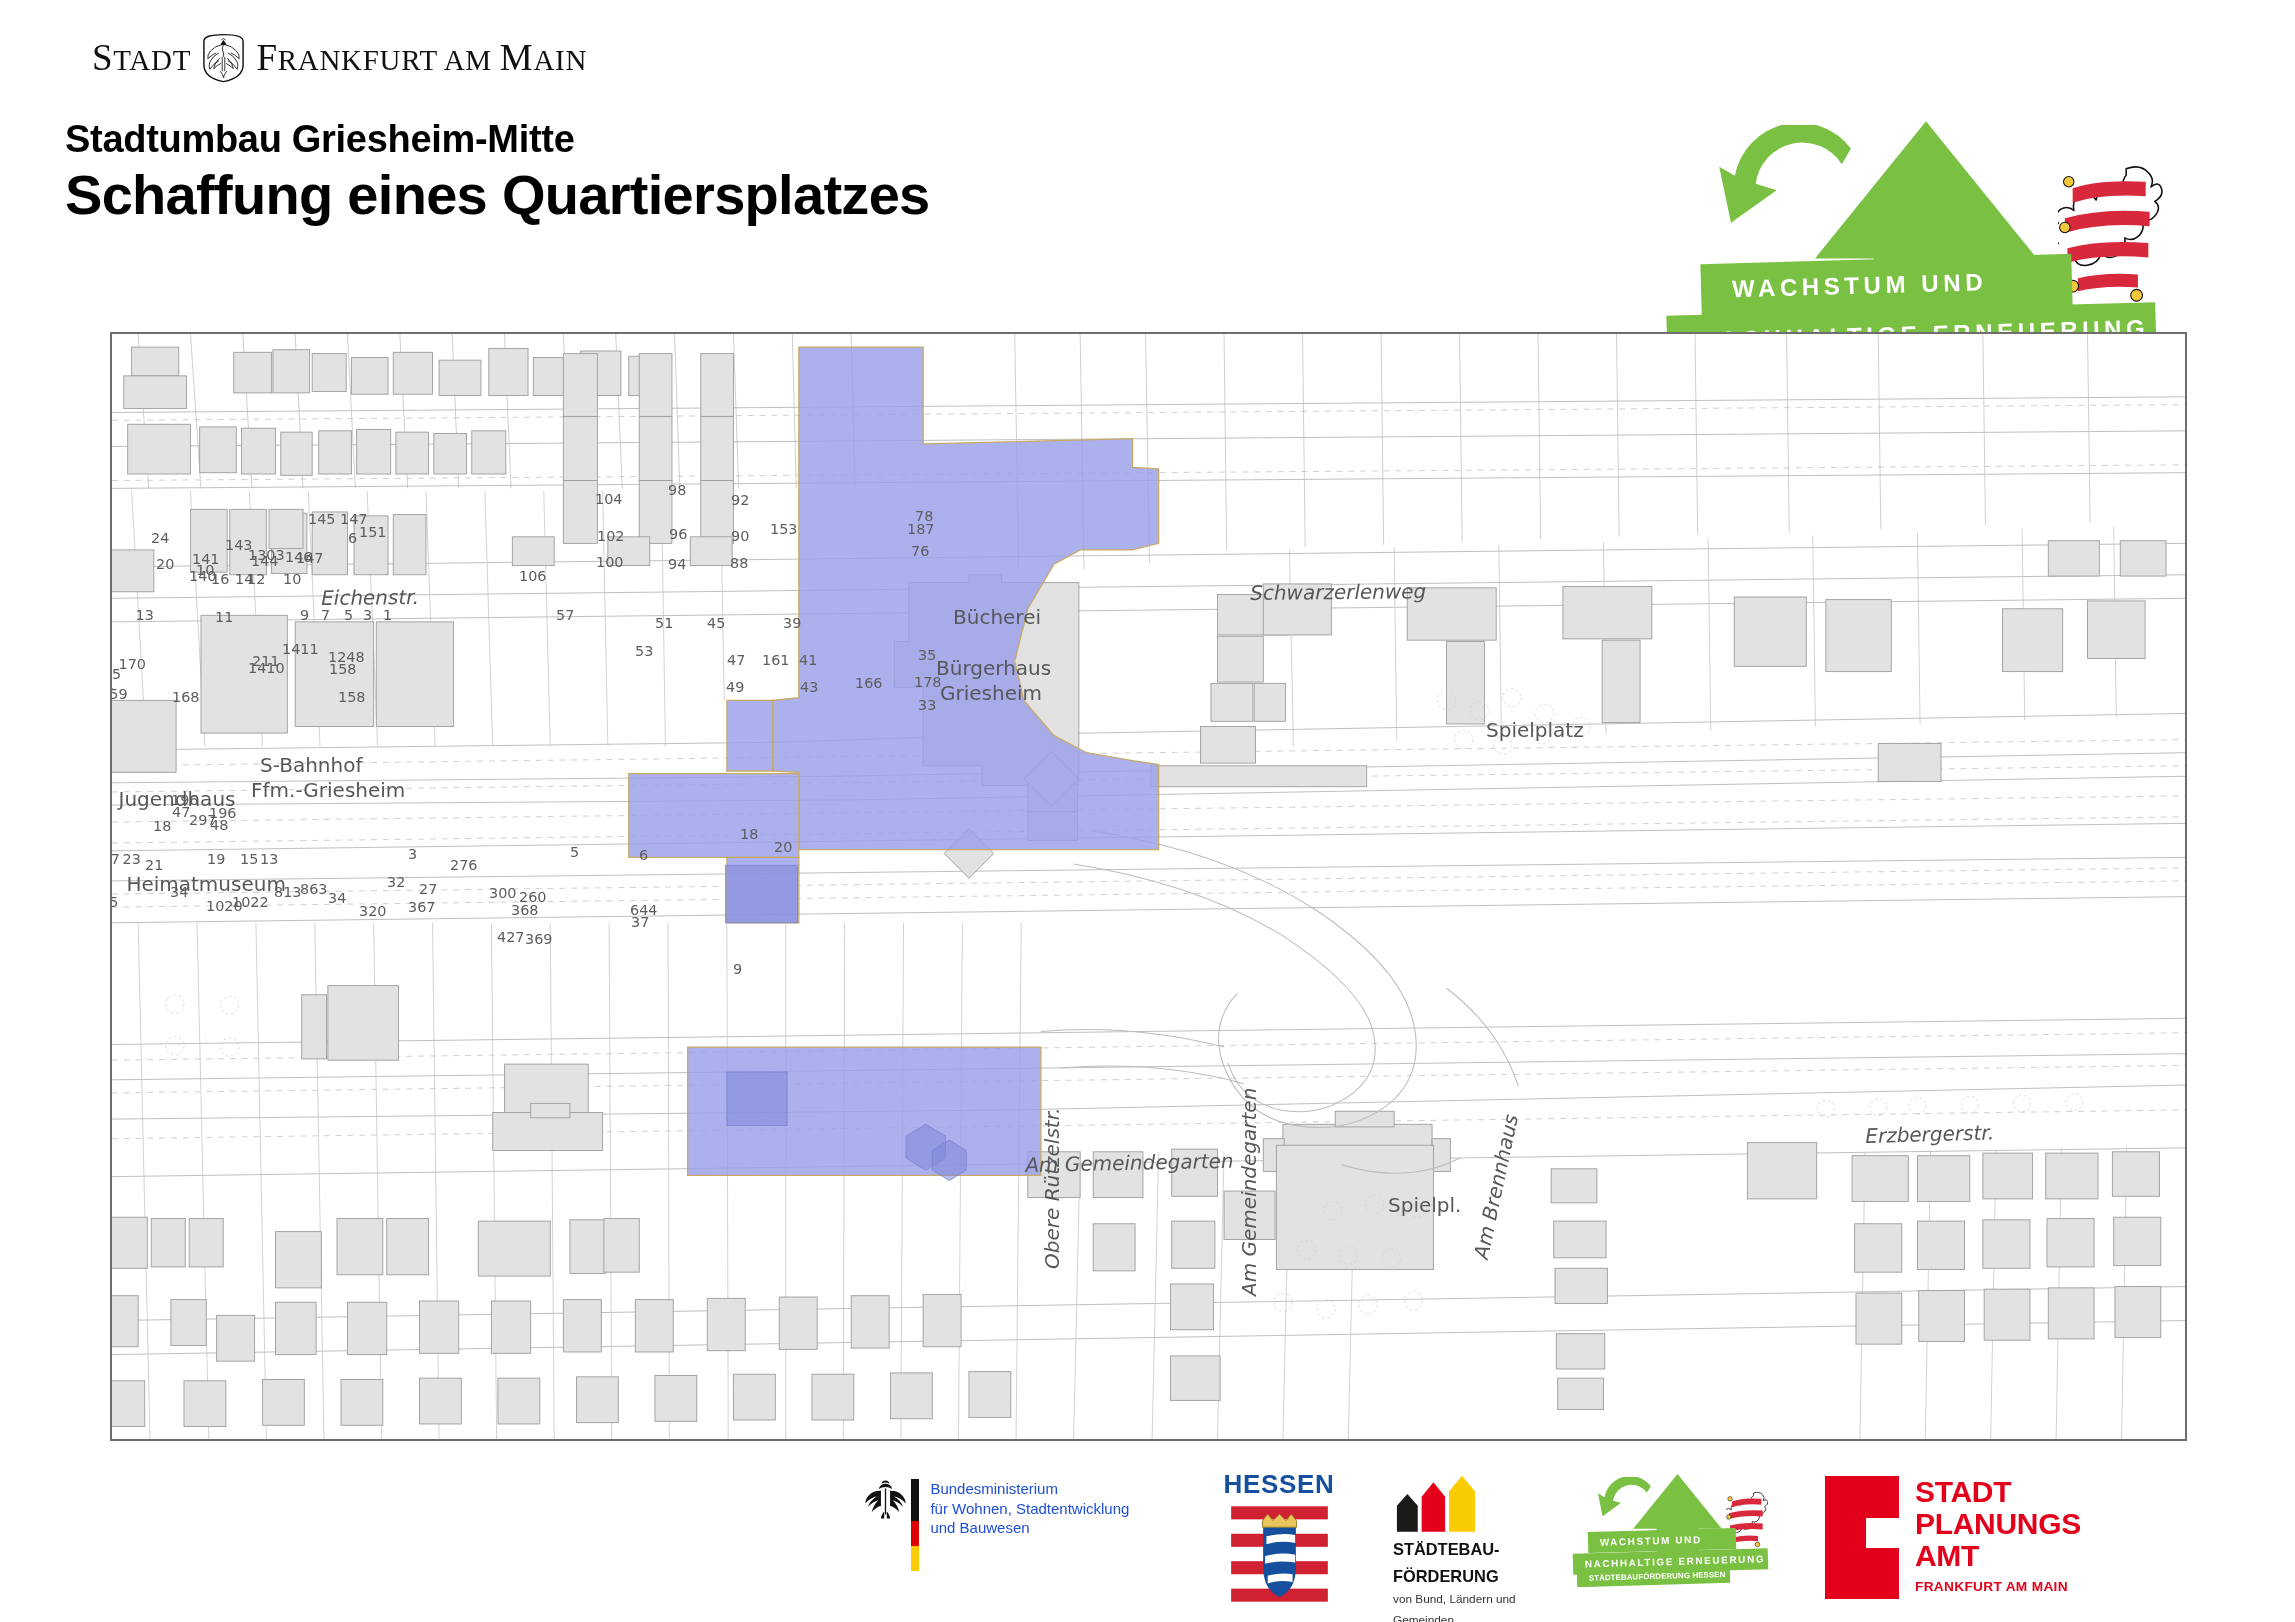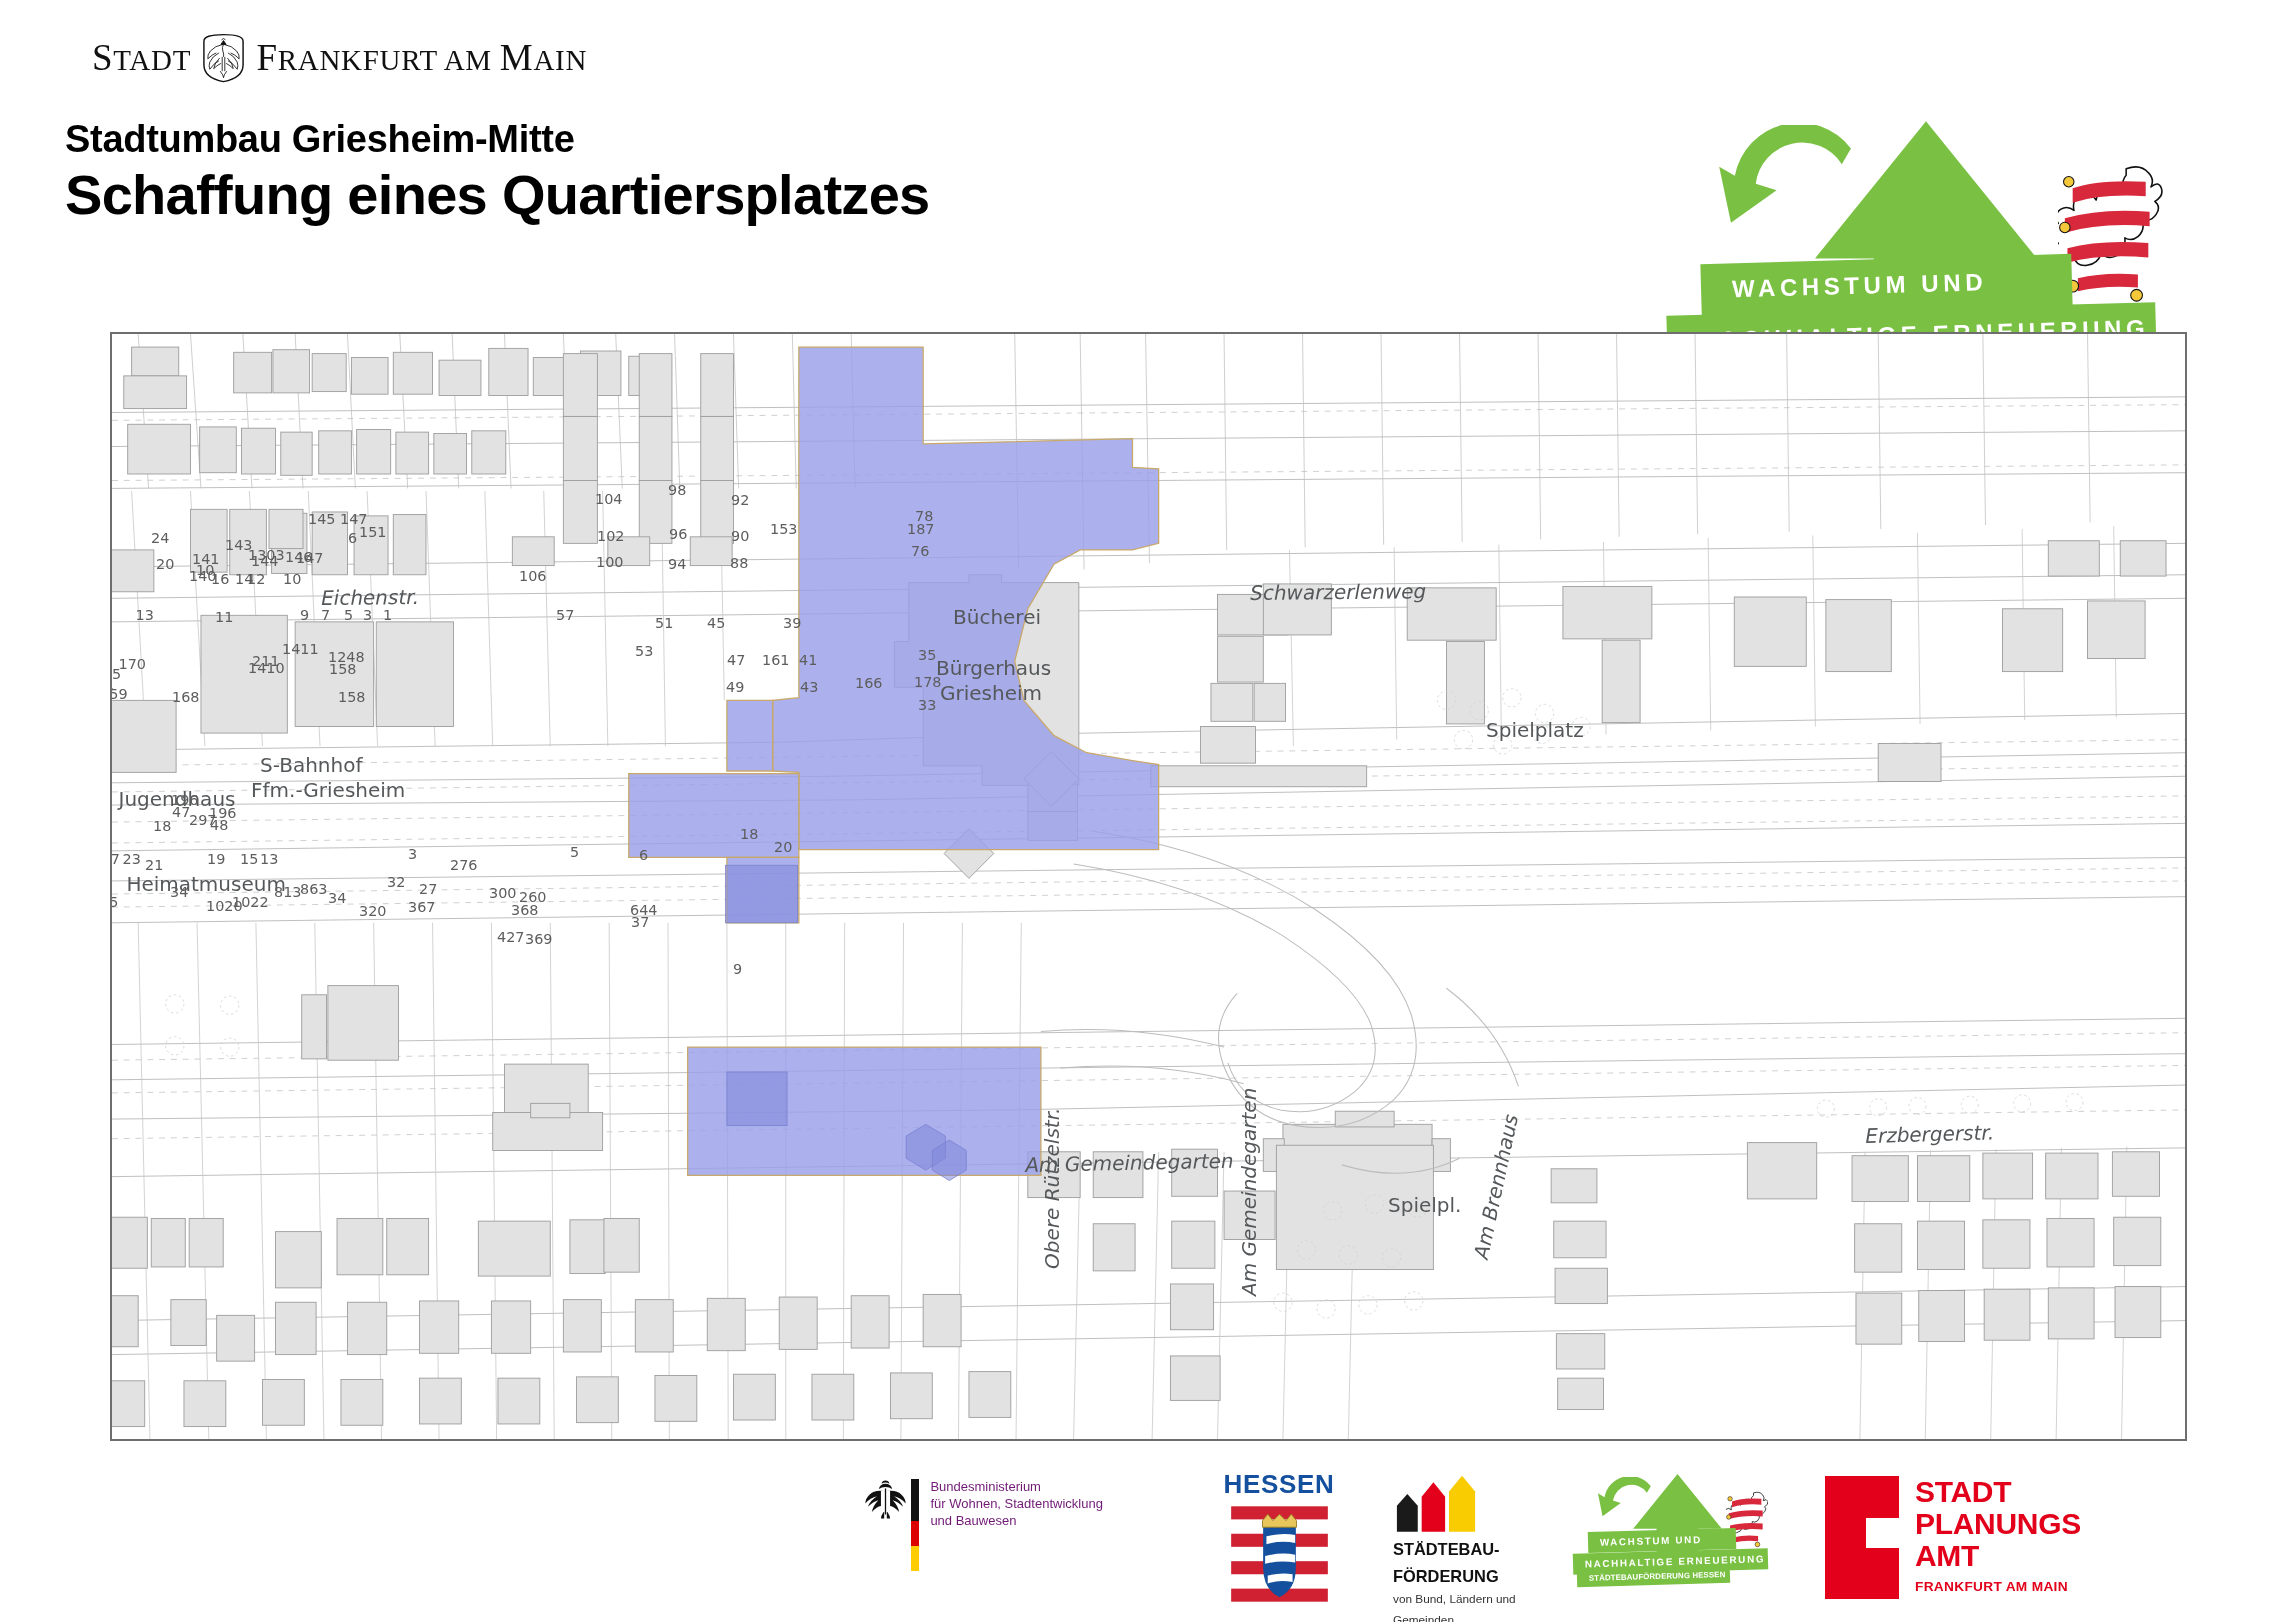--- a/index.html
+++ b/index.html
@@ -35,21 +35,21 @@
   .hnum{font-size:14.4px;color:#5d5d5d;font-family:"DejaVu Sans",sans-serif;}
 
   
   #footer{position:absolute;left:0;top:1465px;width:2295px;height:157px;}
   .f-item{position:absolute;top:0;height:157px;}
 
   #f-bmwsb{left:864px;width:353px;display:flex;align-items:flex-start;padding-top:14.4px;}
   #f-bmwsb .fe{width:43px;height:41px;margin-right:3.9px;flex:0 0 auto;}
   #f-bmwsb .bar{width:8.5px;height:92px;margin-right:11px;flex:0 0 auto;
     background:linear-gradient(to bottom,#111 0 46%,#d00 46% 73%,#fc0 73% 100%);}
-  #f-bmwsb .txt{font-size:13px;line-height:1.28;color:#701a75;}
+  #f-bmwsb .txt{font-size:15px;line-height:1.28;color:#1d4ed8;}
 
   #f-hessen{left:1217px;width:124px;text-align:center;}
   #f-hessen .hw{color:#15509e;font-size:26px;font-weight:bold;letter-spacing:0.7px;margin-top:3.9px;}
   #f-hessen .flag{width:97px;height:98px;margin:5.2px auto 0;position:relative;}
 
   #f-sbf{left:1393px;width:164px;}
   #f-sbf .houses{height:55px;display:flex;align-items:flex-end;gap:5.9px;padding-top:11.8px;}
   #f-sbf .sw{font-size:16.4px;font-weight:bold;color:#111;line-height:1.18;margin-top:7.9px;}
   #f-sbf .ssw{font-size:11.8px;color:#333;line-height:1.25;margin-top:5.9px;}
 

